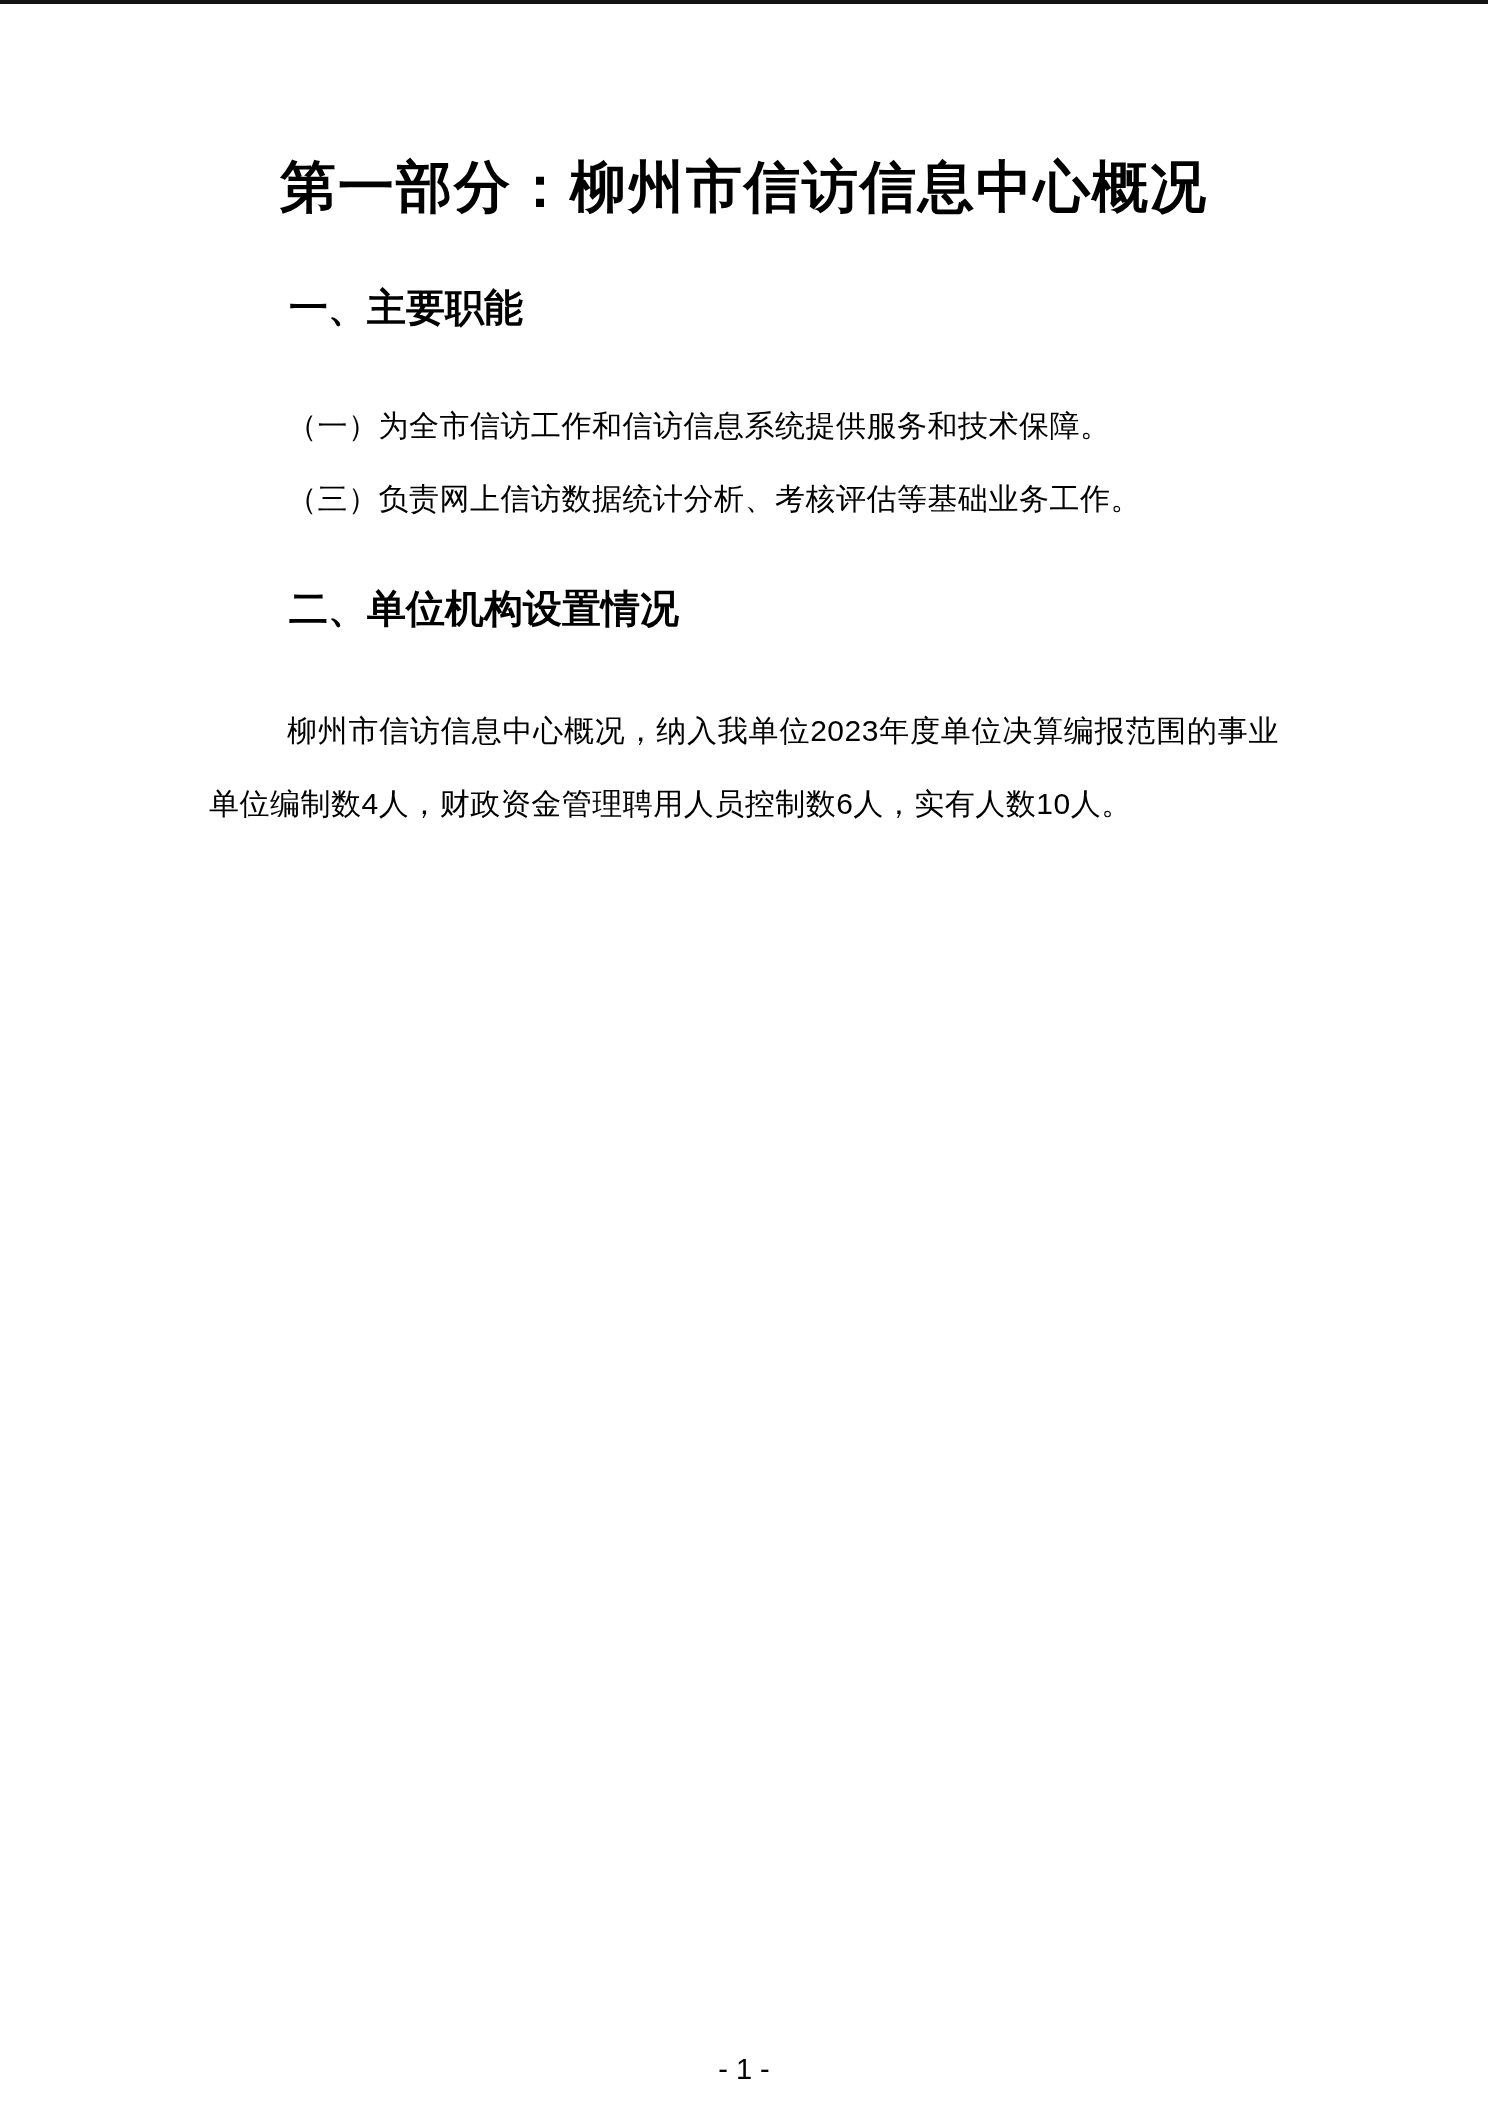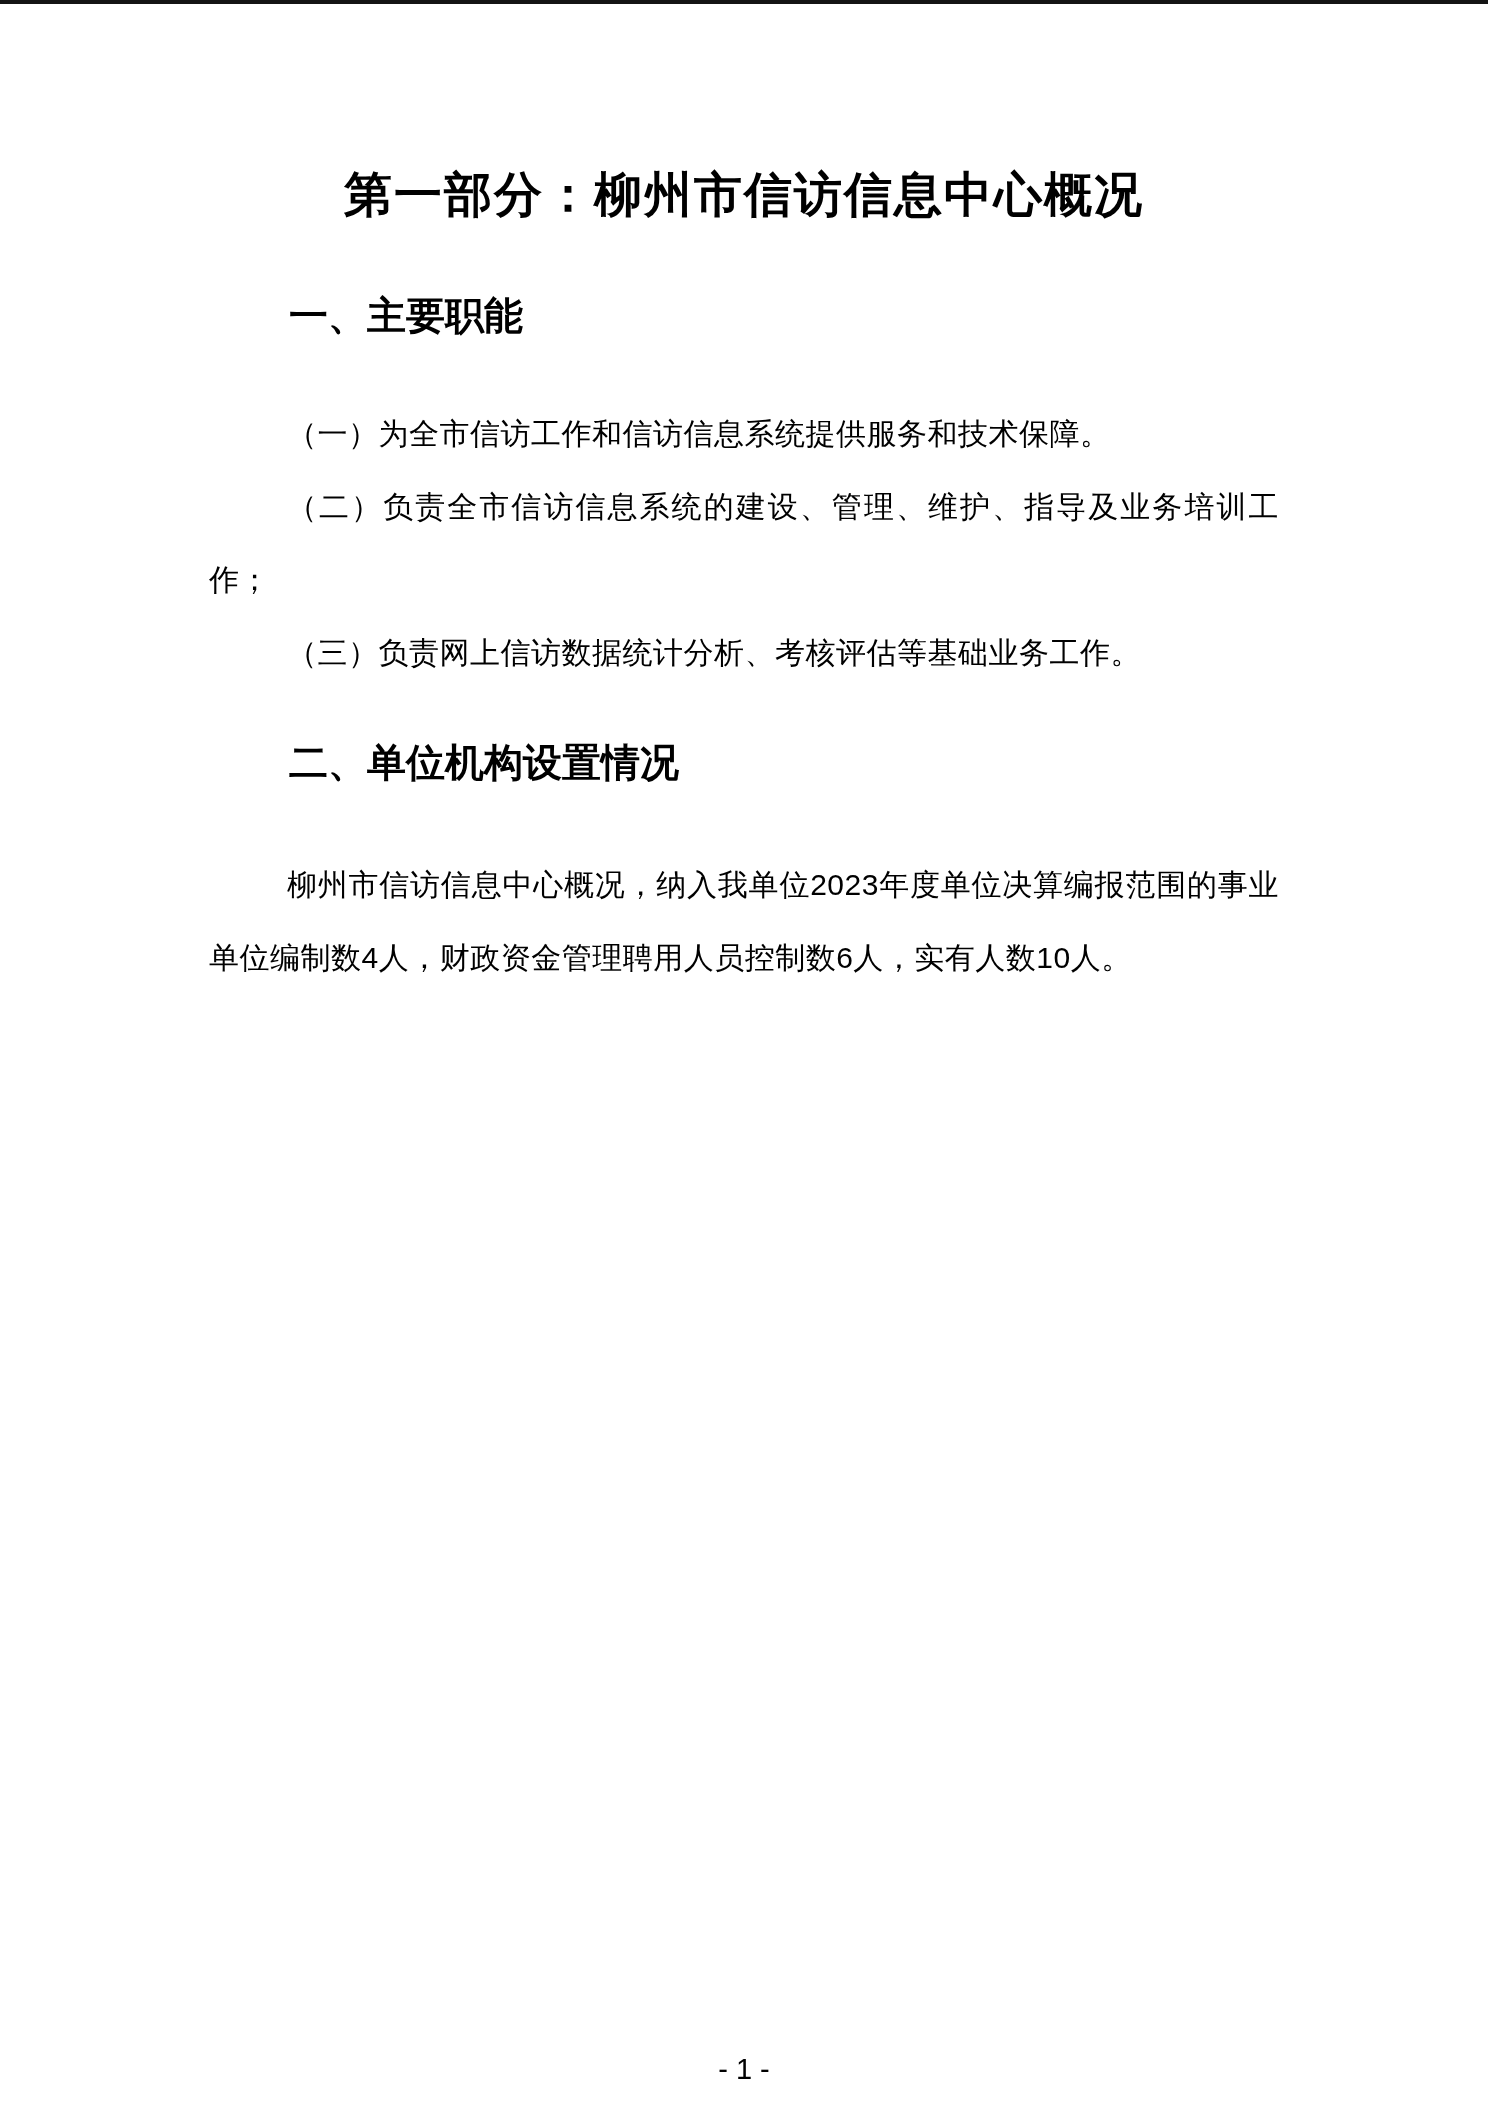--- a/index.html
+++ b/index.html
@@ -18,23 +18,23 @@
   }
   .top-bar {
     position: absolute;
     top: 0;
     left: 0;
     width: 100%;
     height: 4px;
     background: #141414;
   }
   .doc-title {
-    margin: 16px;
+    margin: 8px;
     padding-top: 150px;
-    font-size: 48px;
+    font-size: 56px;
     line-height: 58px;
     font-weight: 700;
     letter-spacing: 2px;
     text-align: center;
     white-space: nowrap;
   }
   .doc-body {
     margin: 12px 209px;
   }
   .sec-heading {
@@ -80,21 +80,20 @@
   <div class="top-bar"></div>
 
   <h1 class="doc-title">第一部分：柳州市信访信息中心概况</h1>
 
   <div class="doc-body">
 
     <h2 class="sec-heading">一、主要职能</h2>
 
     <div class="para-group">
       <p class="para">（一）为全市信访工作和信访信息系统提供服务和技术保障。</p>
-      <p class="para">（二）负责全市信访信息系统的建设、管理、维护、指导及业务培训工作；</p>
       <p class="para">（三）负责网上信访数据统计分析、考核评估等基础业务工作。</p>
     </div>
 
     <h2 class="sec-heading sec2">二、单位机构设置情况</h2>
 
     <div class="para-group group2">
       <p class="para">柳州市信访信息中心概况，纳入我单位2023年度单位决算编报范围的事业单位编制数4人，财政资金管理聘用人员控制数6人，实有人数10人。</p>
     </div>
 
   </div>

